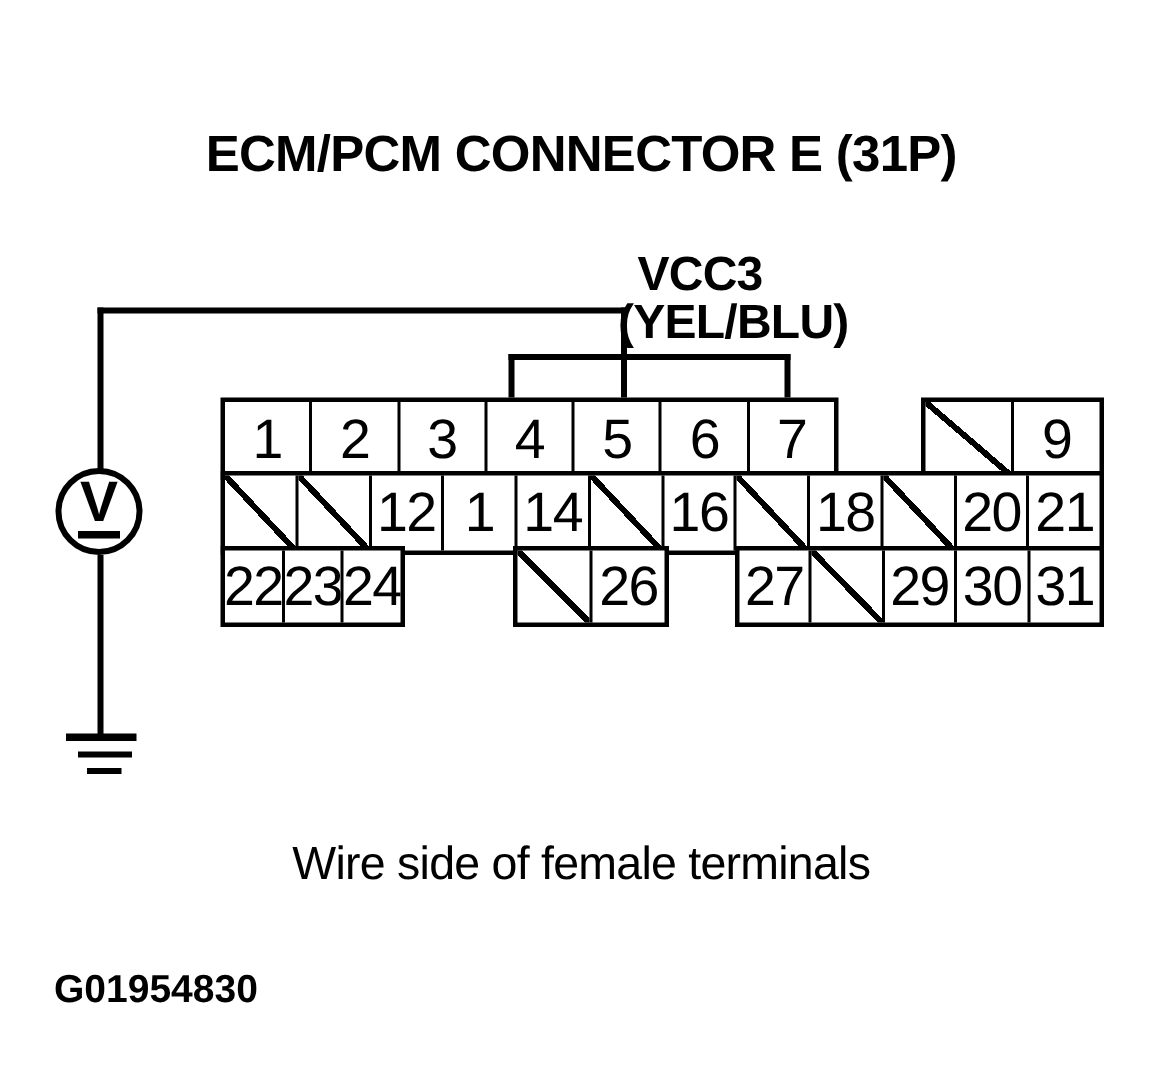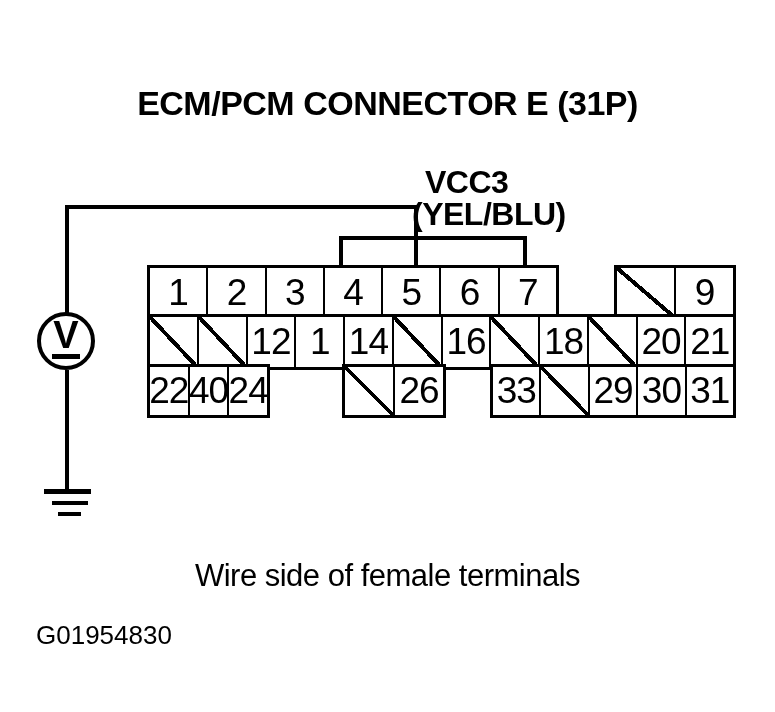--- a/index.html
+++ b/index.html
@@ -132,24 +132,24 @@
     width: 775px;
     text-align: center;
     font-size: 31px;
     font-weight: 400;
     letter-spacing: -0.5px;
     white-space: nowrap;
   }
 
   .figure-id {
     position: absolute;
-    top: 620px;
+    top: 644px;
     left: 36px;
     font-size: 26px;
-    font-weight: 400;
+    font-weight: 700;
     white-space: nowrap;
   }
 </style>
 </head>
 <body>
 
 <div id="page">
 
   <div class="diagram-title">ECM/PCM CONNECTOR E (31P)</div>
 
@@ -189,29 +189,29 @@
         <div class="pin-cell slash"></div>
         <div class="pin-cell">16</div>
         <div class="pin-cell slash"></div>
         <div class="pin-cell">18</div>
         <div class="pin-cell slash"></div>
         <div class="pin-cell">20</div>
         <div class="pin-cell">21</div>
       </div>
       <div class="pin-block" style="left: 147px; top: 364px; width: 123px; height: 54px;">
         <div class="pin-cell">22</div>
-        <div class="pin-cell">40</div>
+        <div class="pin-cell">23</div>
         <div class="pin-cell">24</div>
       </div>
       <div class="pin-block" style="left: 342px; top: 364px; width: 104px; height: 54px; justify-content: flex-end;">
         <div class="pin-cell slash"></div>
         <div class="pin-cell">26</div>
       </div>
       <div class="pin-block" style="left: 490px; top: 364px; width: 246px; height: 54px;">
-        <div class="pin-cell">33</div>
+        <div class="pin-cell">27</div>
         <div class="pin-cell slash"></div>
         <div class="pin-cell">29</div>
         <div class="pin-cell">30</div>
         <div class="pin-cell">31</div>
       </div>
     </div>
 
   <div class="voltmeter">
     <span class="v-sym">V</span>
     <span class="v-bar"></span>

